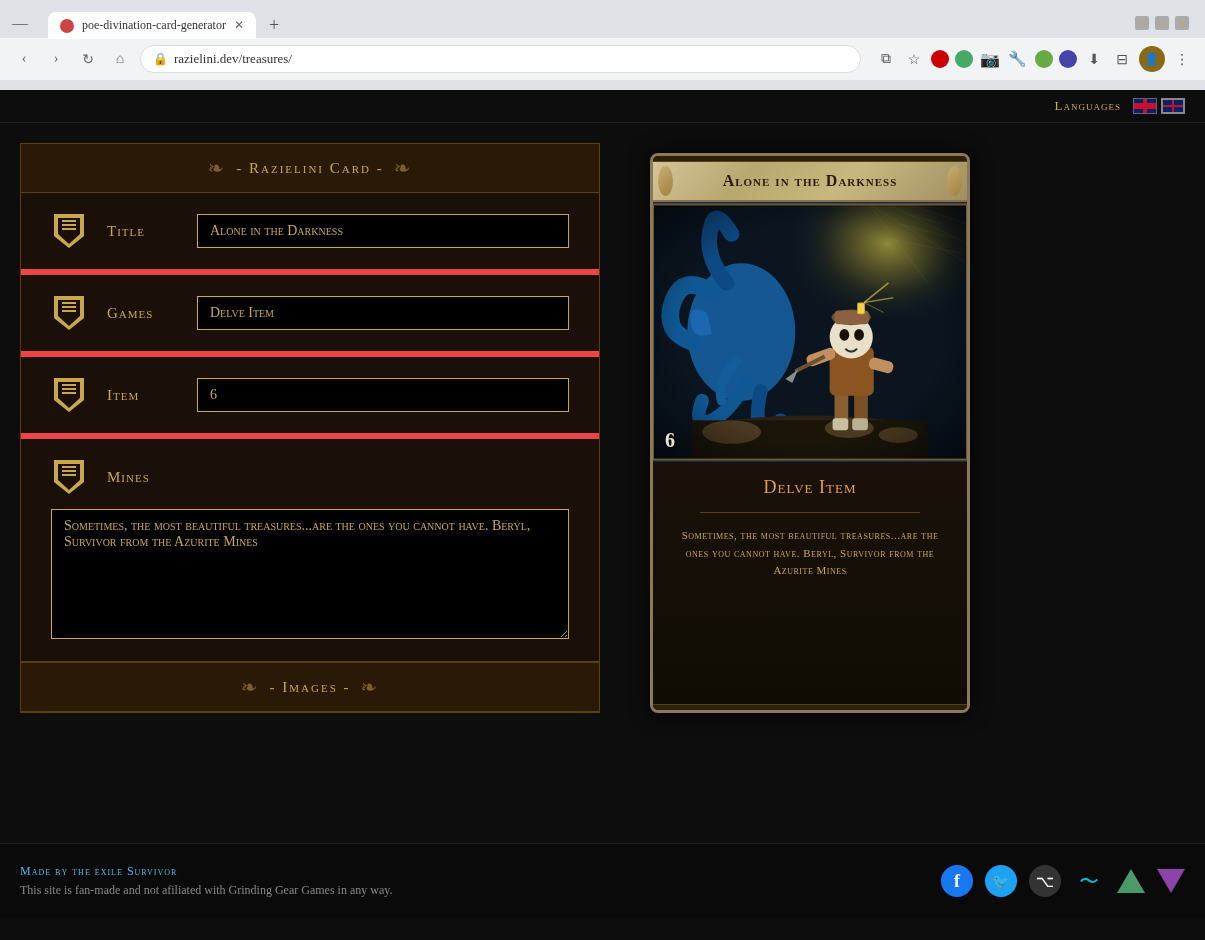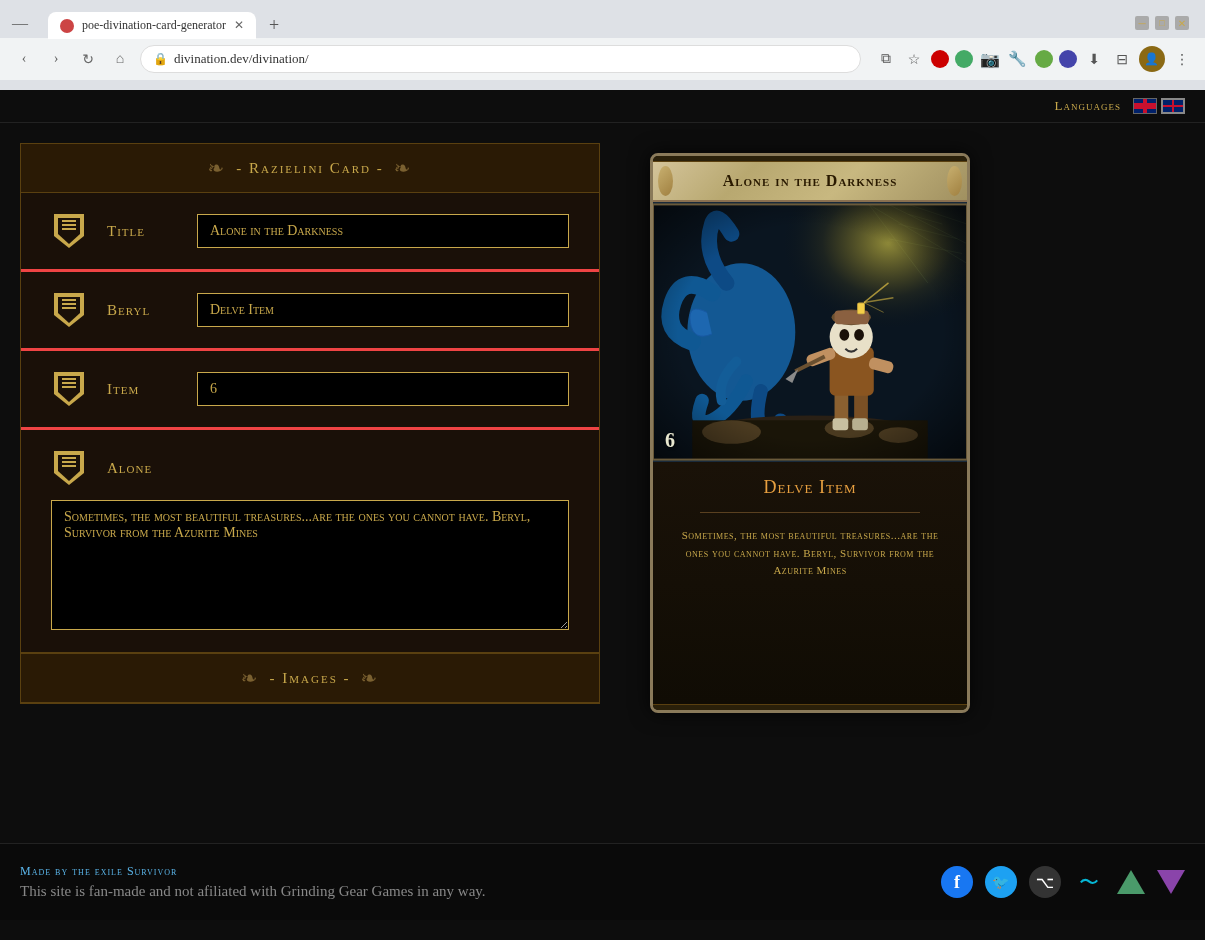--- a/index.html
+++ b/index.html
@@ -185,21 +185,21 @@
       letter-spacing: 2px;
       font-variant: small-caps;
       display: flex;
       align-items: center;
       justify-content: center;
       gap: 10px;
     }
 
     .form-section {
       padding: 18px 30px;
-      border-bottom: 3px solid #ef4444;
+      border-bottom: 6px solid #ef4444;
     }
     .form-row {
       display: flex;
       align-items: center;
       gap: 20px;
     }
     .field-icon {
       width: 36px;
       height: 40px;
       display: flex;
@@ -417,21 +417,21 @@
       text-align: left;
     }
     .footer-made-by {
       color: #5ab4e8;
       font-size: 12px;
       font-variant: small-caps;
       letter-spacing: 1px;
     }
     .footer-disclaimer {
       color: #888;
-      font-size: 15px;
+      font-size: 12px;
       margin-top: 4px;
     }
     .footer-icons {
       display: flex;
       gap: 12px;
       align-items: center;
     }
     .footer-icon {
       width: 32px;
       height: 32px;
@@ -517,21 +517,21 @@
       <div style="width:14px;height:14px;border-radius:2px;background:#aaa;display:flex;align-items:center;justify-content:center;font-size:10px;cursor:pointer;">✕</div>
     </div>
   </div>
   <div class="address-bar-row">
     <div class="nav-btn">‹</div>
     <div class="nav-btn">›</div>
     <div class="nav-btn">↻</div>
     <div class="nav-btn">⌂</div>
     <div class="address-input">
       <span style="color:#555;font-size:12px; margin-right:6px;">🔒</span>
-      <span style="font-size:13px;color:#333;">divination.dev/divination/</span>
+      <span style="font-size:13px;color:#333;">razielini.dev/treasures/</span>
     </div>
     <div class="browser-icons">
       <div class="browser-icon">⧉</div>
       <div class="browser-icon">☆</div>
       <div class="browser-icon" style="width:18px;height:18px;border-radius:50%;background:#c00;"></div>
       <div class="browser-icon" style="width:18px;height:18px;border-radius:50%;background:#4a6;"></div>
       <div class="browser-icon" style="font-size:16px;">📷</div>
       <div class="browser-icon" style="font-size:15px;">🔧</div>
       <div class="browser-icon" style="width:18px;height:18px;border-radius:50%;background:#6a4;"></div>
       <div class="browser-icon" style="width:18px;height:18px;border-radius:50%;background:#44a;"></div>
@@ -591,21 +591,21 @@
           <div class="form-row">
             <div class="field-icon">
               <svg class="shield-svg" viewBox="0 0 30 34">
                 <polygon points="0,0 30,0 30,22 15,34 0,22" fill="#c8a84b"></polygon>
                 <polygon points="4,4 26,4 26,20 15,30 4,20" fill="#1a1008"></polygon>
                 <rect x="8" y="14" width="14" height="2" fill="#c8a84b"></rect>
                 <rect x="8" y="10" width="14" height="2" fill="#c8a84b"></rect>
                 <rect x="8" y="6" width="14" height="2" fill="#c8a84b"></rect>
               </svg>
             </div>
-            <label class="field-label">Beryl</label>
+            <label class="field-label">Games</label>
             <input class="field-input" type="text" value="Delve Item" style="">
           </div>
         </div>
 
         <div class="form-section">
           <div class="form-row">
             <div class="field-icon">
               <svg class="shield-svg" viewBox="0 0 30 34">
                 <polygon points="0,0 30,0 30,22 15,34 0,22" fill="#c8a84b"></polygon>
                 <polygon points="4,4 26,4 26,20 15,30 4,20" fill="#1a1008"></polygon>
@@ -623,21 +623,21 @@
           <div class="lore-label-row">
             <div class="field-icon">
               <svg class="shield-svg" viewBox="0 0 30 34">
                 <polygon points="0,0 30,0 30,22 15,34 0,22" fill="#c8a84b"></polygon>
                 <polygon points="4,4 26,4 26,20 15,30 4,20" fill="#1a1008"></polygon>
                 <rect x="8" y="14" width="14" height="2" fill="#c8a84b"></rect>
                 <rect x="8" y="10" width="14" height="2" fill="#c8a84b"></rect>
                 <rect x="8" y="6" width="14" height="2" fill="#c8a84b"></rect>
               </svg>
             </div>
-            <label class="field-label">Alone</label>
+            <label class="field-label">Mines</label>
           </div>
           <textarea class="field-input" style="">Sometimes, the most beautiful treasures...are the ones you cannot have. Beryl, Survivor from the Azurite Mines</textarea>
         </div>
 
       </div>
 
       <div class="images-box">
         <div class="images-header">
           <span class="dec-left">❧</span>
           <span>- Images -</span>

